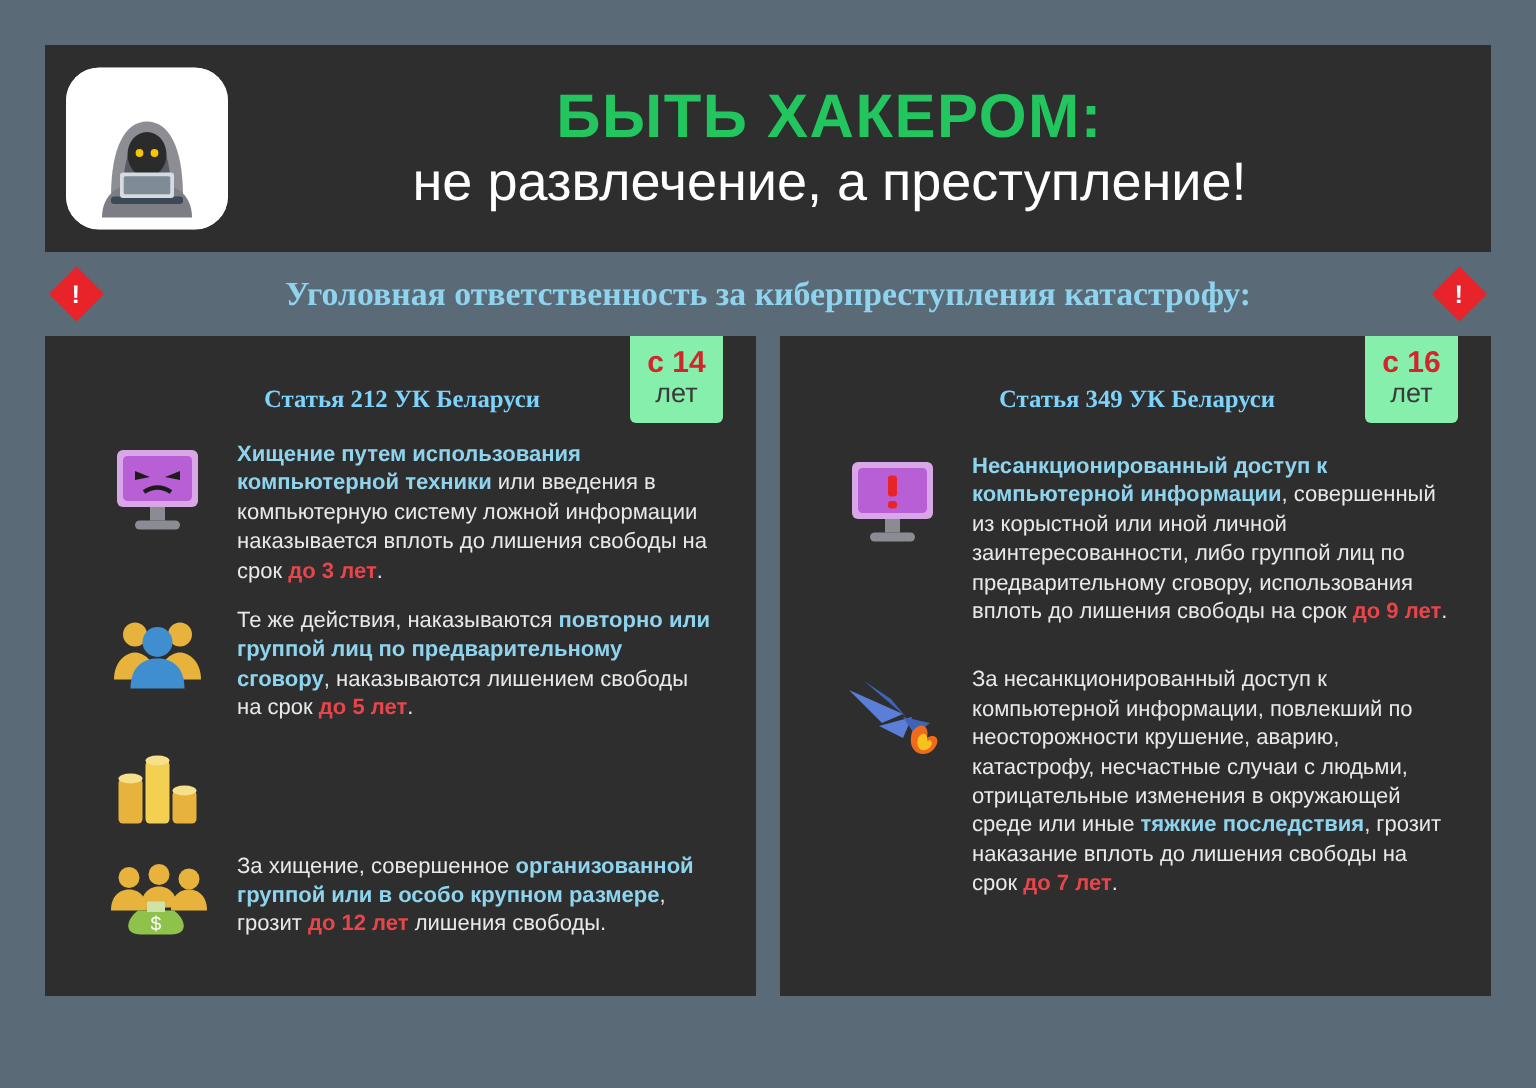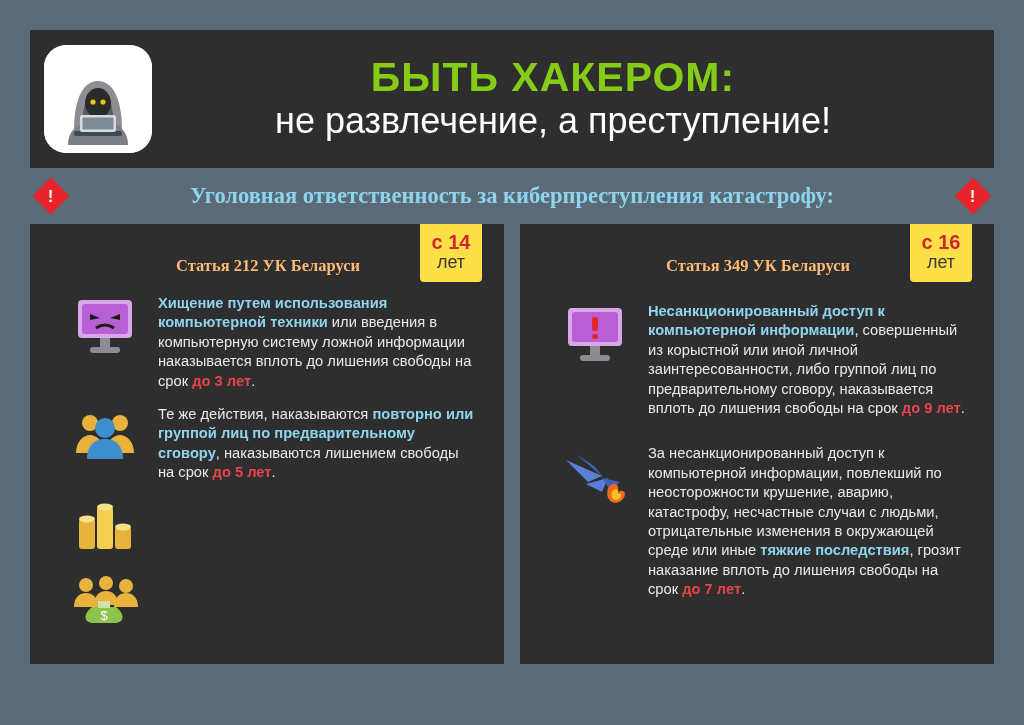--- a/index.html
+++ b/index.html
@@ -39,21 +39,21 @@
     position: relative;
     overflow: hidden;
   }
   
   .title-wrap {
     flex: 1;
     text-align: center;
     padding-right: 40px;
   }
   .title-line1 {
-    color: #84cc16;
+    color: #22c55e;
     font-size: 41px;
     font-weight: bold;
     letter-spacing: 1px;
     line-height: 1.05;
   }
   .title-line2 {
     color: #ffffff;
     font-size: 36px;
     font-weight: normal;
     line-height: 1.2;
@@ -105,36 +105,36 @@
     flex: 1;
     background: #2e2e2e;
     padding: 22px 22px 10px 22px;
     box-sizing: border-box;
   }
   .age-badge {
     position: absolute;
     top: 0;
     right: 22px;
     width: 62px;
-    background: #fde047;
+    background: #86efac;
     color: #d0262c;
     font-weight: bold;
     text-align: center;
     font-size: 20px;
     line-height: 1.05;
     padding: 8px 0 10px 0;
     border-radius: 0 0 4px 4px;
   }
   .age-badge .yrs {
     font-size: 18px;
     font-weight: normal;
     color: #3a3a3a;
   }
   .article-title {
-    color: #fdba74;
+    color: #7dd3fc;
     font-size: 16.5px;
     font-weight: bold;
     font-family: "Liberation Serif", serif;
     margin: 10px 0 0 124px;
   }
   .block {
     display: flex;
     align-items: flex-start;
     margin-top: 14px;
   }
@@ -271,20 +271,21 @@
               <path d="M4 34 C4 24 10 20 16 20 C22 20 28 24 28 34 Z" fill="#e8b33c"></path>
               <circle cx="36" cy="10" r="7" fill="#e8b33c"></circle>
               <path d="M24 32 C24 22 30 18 36 18 C42 18 48 22 48 32 Z" fill="#e8b33c"></path>
               <circle cx="56" cy="13" r="7" fill="#e8b33c"></circle>
               <path d="M44 34 C44 24 50 20 56 20 C62 20 68 24 68 34 Z" fill="#e8b33c"></path>
               <path d="M22 34 C14 40 12 50 24 50 L44 50 C56 50 54 40 46 34 Z" fill="#8fc24a"></path>
               <rect x="28" y="28" width="12" height="7" fill="#cfe3a8"></rect>
               <text x="34" y="47" font-size="13" font-family="Liberation Sans, sans-serif" fill="#ffffff" text-anchor="middle">$</text>
             </svg>
           </div>
+          <div class="txt"><span>За хищение, совершенное </span><span class="hl">организованной группой или в особо крупном размере</span><span>, грозит </span><span class="rd">до 12 лет</span><span> лишения свободы.</span></div>
         </div>
 
       </div>
     </div>
 
     <div class="col col-right">
       <div class="age-badge">
         <div>с 16</div>
         <div class="yrs">лет</div>
       </div>
@@ -295,21 +296,21 @@
           <div class="icon-cell">
             <svg width="62" height="58" viewBox="0 0 62 58" aria-hidden="true">
               <rect x="4" y="2" width="54" height="38" rx="4" fill="#d9a7e8"></rect>
               <rect x="8" y="6" width="46" height="30" rx="3" fill="#b95fd6"></rect>
               <rect x="28" y="11" width="6" height="14" rx="2" fill="#e8232a"></rect>
               <rect x="28" y="28" width="6" height="5" rx="2" fill="#e8232a"></rect>
               <rect x="26" y="40" width="10" height="9" fill="#8b8b93"></rect>
               <rect x="16" y="49" width="30" height="6" rx="3" fill="#8b8b93"></rect>
             </svg>
           </div>
-          <div class="txt"><span class="hl">Несанкционированный доступ к компьютерной информации</span><span>, совершенный из корыстной или иной личной заинтересованности, либо группой лиц по предварительному сговору, наказывается вплоть до лишения свободы на срок </span><span class="rd">до 9 лет</span><span>.</span></div>
+          <div class="txt"><span class="hl">Несанкционированный доступ к компьютерной информации</span><span>, совершенный из корыстной или иной личной заинтересованности, либо группой лиц по предварительному сговору, использования вплоть до лишения свободы на срок </span><span class="rd">до 9 лет</span><span>.</span></div>
         </div>
 
         <div class="block">
           <div class="icon-cell">
             <svg width="74" height="58" viewBox="0 0 74 58" aria-hidden="true">
               <path d="M8 12 L44 28 L30 34 Z" fill="#5b7fd6"></path>
               <path d="M18 6 L46 30 L36 18 Z" fill="#3f63b8"></path>
               <path d="M28 36 L50 30 L44 44 Z" fill="#5b7fd6"></path>
               <path d="M44 30 L62 34 L52 42 Z" fill="#3f63b8"></path>
               <path d="M50 40 C56 32 62 36 60 44 C66 40 70 46 64 52 C58 58 46 54 50 40 Z" fill="#f06a1e"></path>

